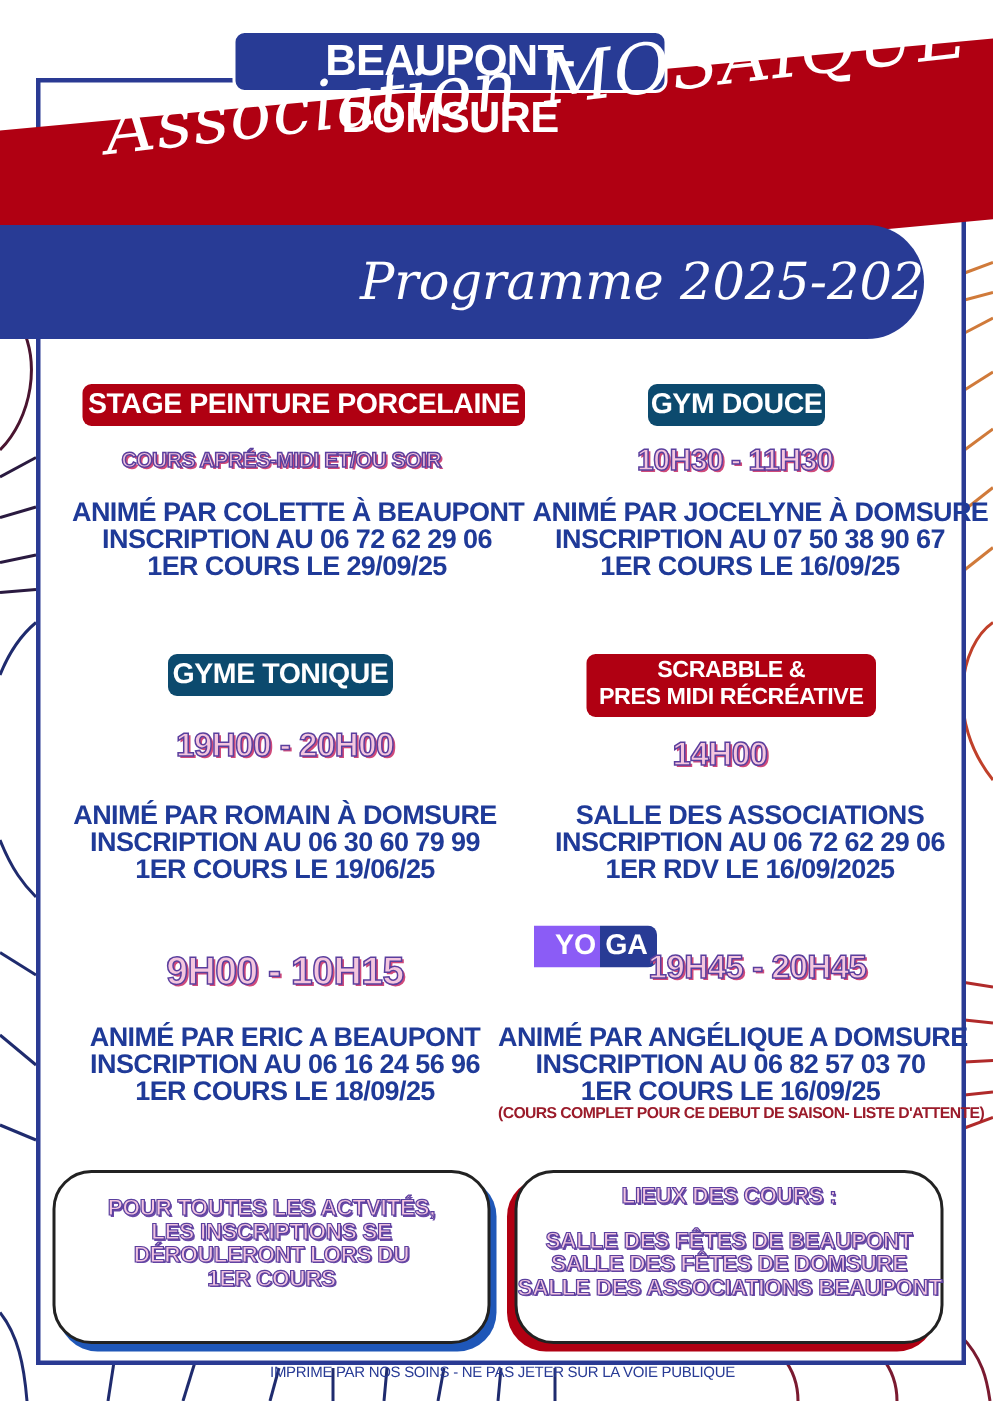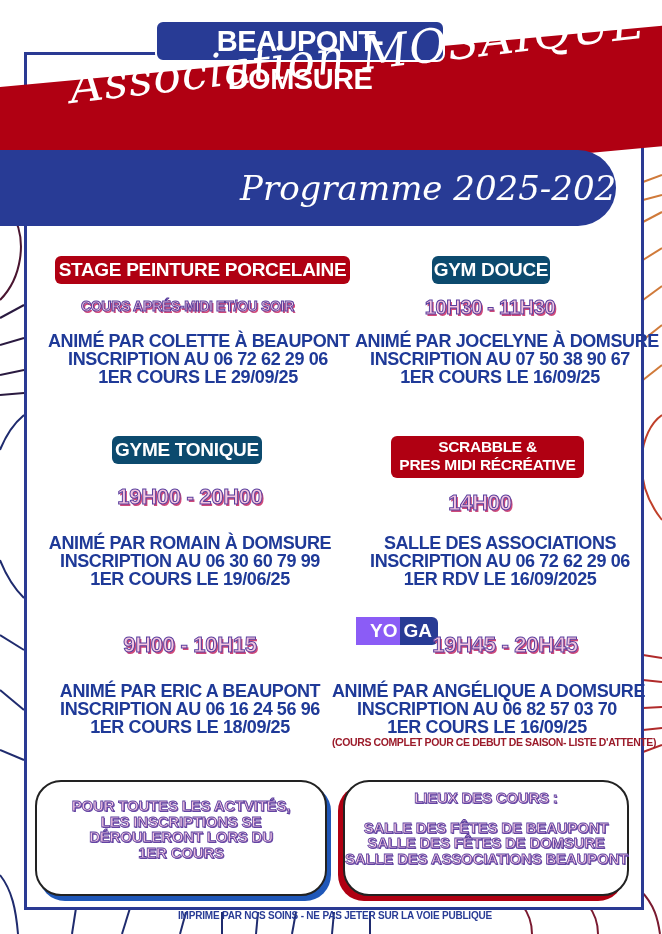--- a/index.html
+++ b/index.html
@@ -70,21 +70,21 @@
   .box-left { left: 35px; top: 780px; width: 288px; height: 112px; box-shadow: 4px 5px 0 #1f57b8; }
   .box-right { left: 343px; top: 780px; width: 282px; height: 112px; box-shadow: -5px 5px 0 #b00012; }
   .outline-text {
     font-family: "Liberation Sans", sans-serif; font-weight: bold;
     color: #f2c5e0; -webkit-text-stroke: 0.8px #5a3f9e; text-shadow: 1px 1px 0 #6b4aa8;
     font-size: 15px; line-height: 15.5px; letter-spacing: -0.2px;
     display: block; white-space: nowrap;
   }
   .footer {
     position: absolute; left: 150px; top: 910px; width: 370px; text-align: center;
-    color: #283b95; font-family: "Liberation Sans", sans-serif; font-weight: bold;
+    color: #283b95; font-family: "Liberation Sans", sans-serif; font-weight: normal;
     font-size: 10px; letter-spacing: -0.2px; white-space: nowrap;
   }
   .yoga {
     position: absolute; left: 309px; top: 617px; height: 28px; display: flex;
     border-radius: 6px; overflow: hidden; font-family: "Liberation Sans", sans-serif;
     font-weight: bold; font-size: 19px; line-height: 28px; color: #fff;
   }
   .yoga span { padding: 0 3px; }
   .yoga .yo { background: #8b5cf6; padding-left: 14px; margin-left: 47px; }
   .yoga .ga { background: #283b95; padding-right: 6px; }
@@ -174,21 +174,21 @@
   <span class="l">SALLE DES ASSOCIATIONS</span>
   <span class="l">INSCRIPTION AU 06 72 62 29 06</span>
   <span class="l">1ER RDV LE 16/09/2025</span>
 </div>
 
 <div class="yoga">
   <span class="yo">YO</span>
   <span class="ga">GA</span>
 </div>
 
-<div class="time" style="left:100px; top:632px; width:180px; font-size:22px;">9H00 - 10H15</div>
+<div class="time" style="left:100px; top:632px; width:180px; font-size:26px;">9H00 - 10H15</div>
 <div class="info" style="left:45px; top:682px; width:290px;">
   <span class="l">ANIMÉ PAR ERIC A BEAUPONT</span>
   <span class="l">INSCRIPTION AU 06 16 24 56 96</span>
   <span class="l">1ER COURS LE 18/09/25</span>
 </div>
 
 <div class="time" style="left:410px; top:632px; width:190px; font-size:22px;">19H45 - 20H45</div>
 <div class="info" style="left:332px; top:682px; width:310px;">
   <span class="l">ANIMÉ PAR ANGÉLIQUE A DOMSURE</span>
   <span class="l">INSCRIPTION AU 06 82 57 03 70</span>

